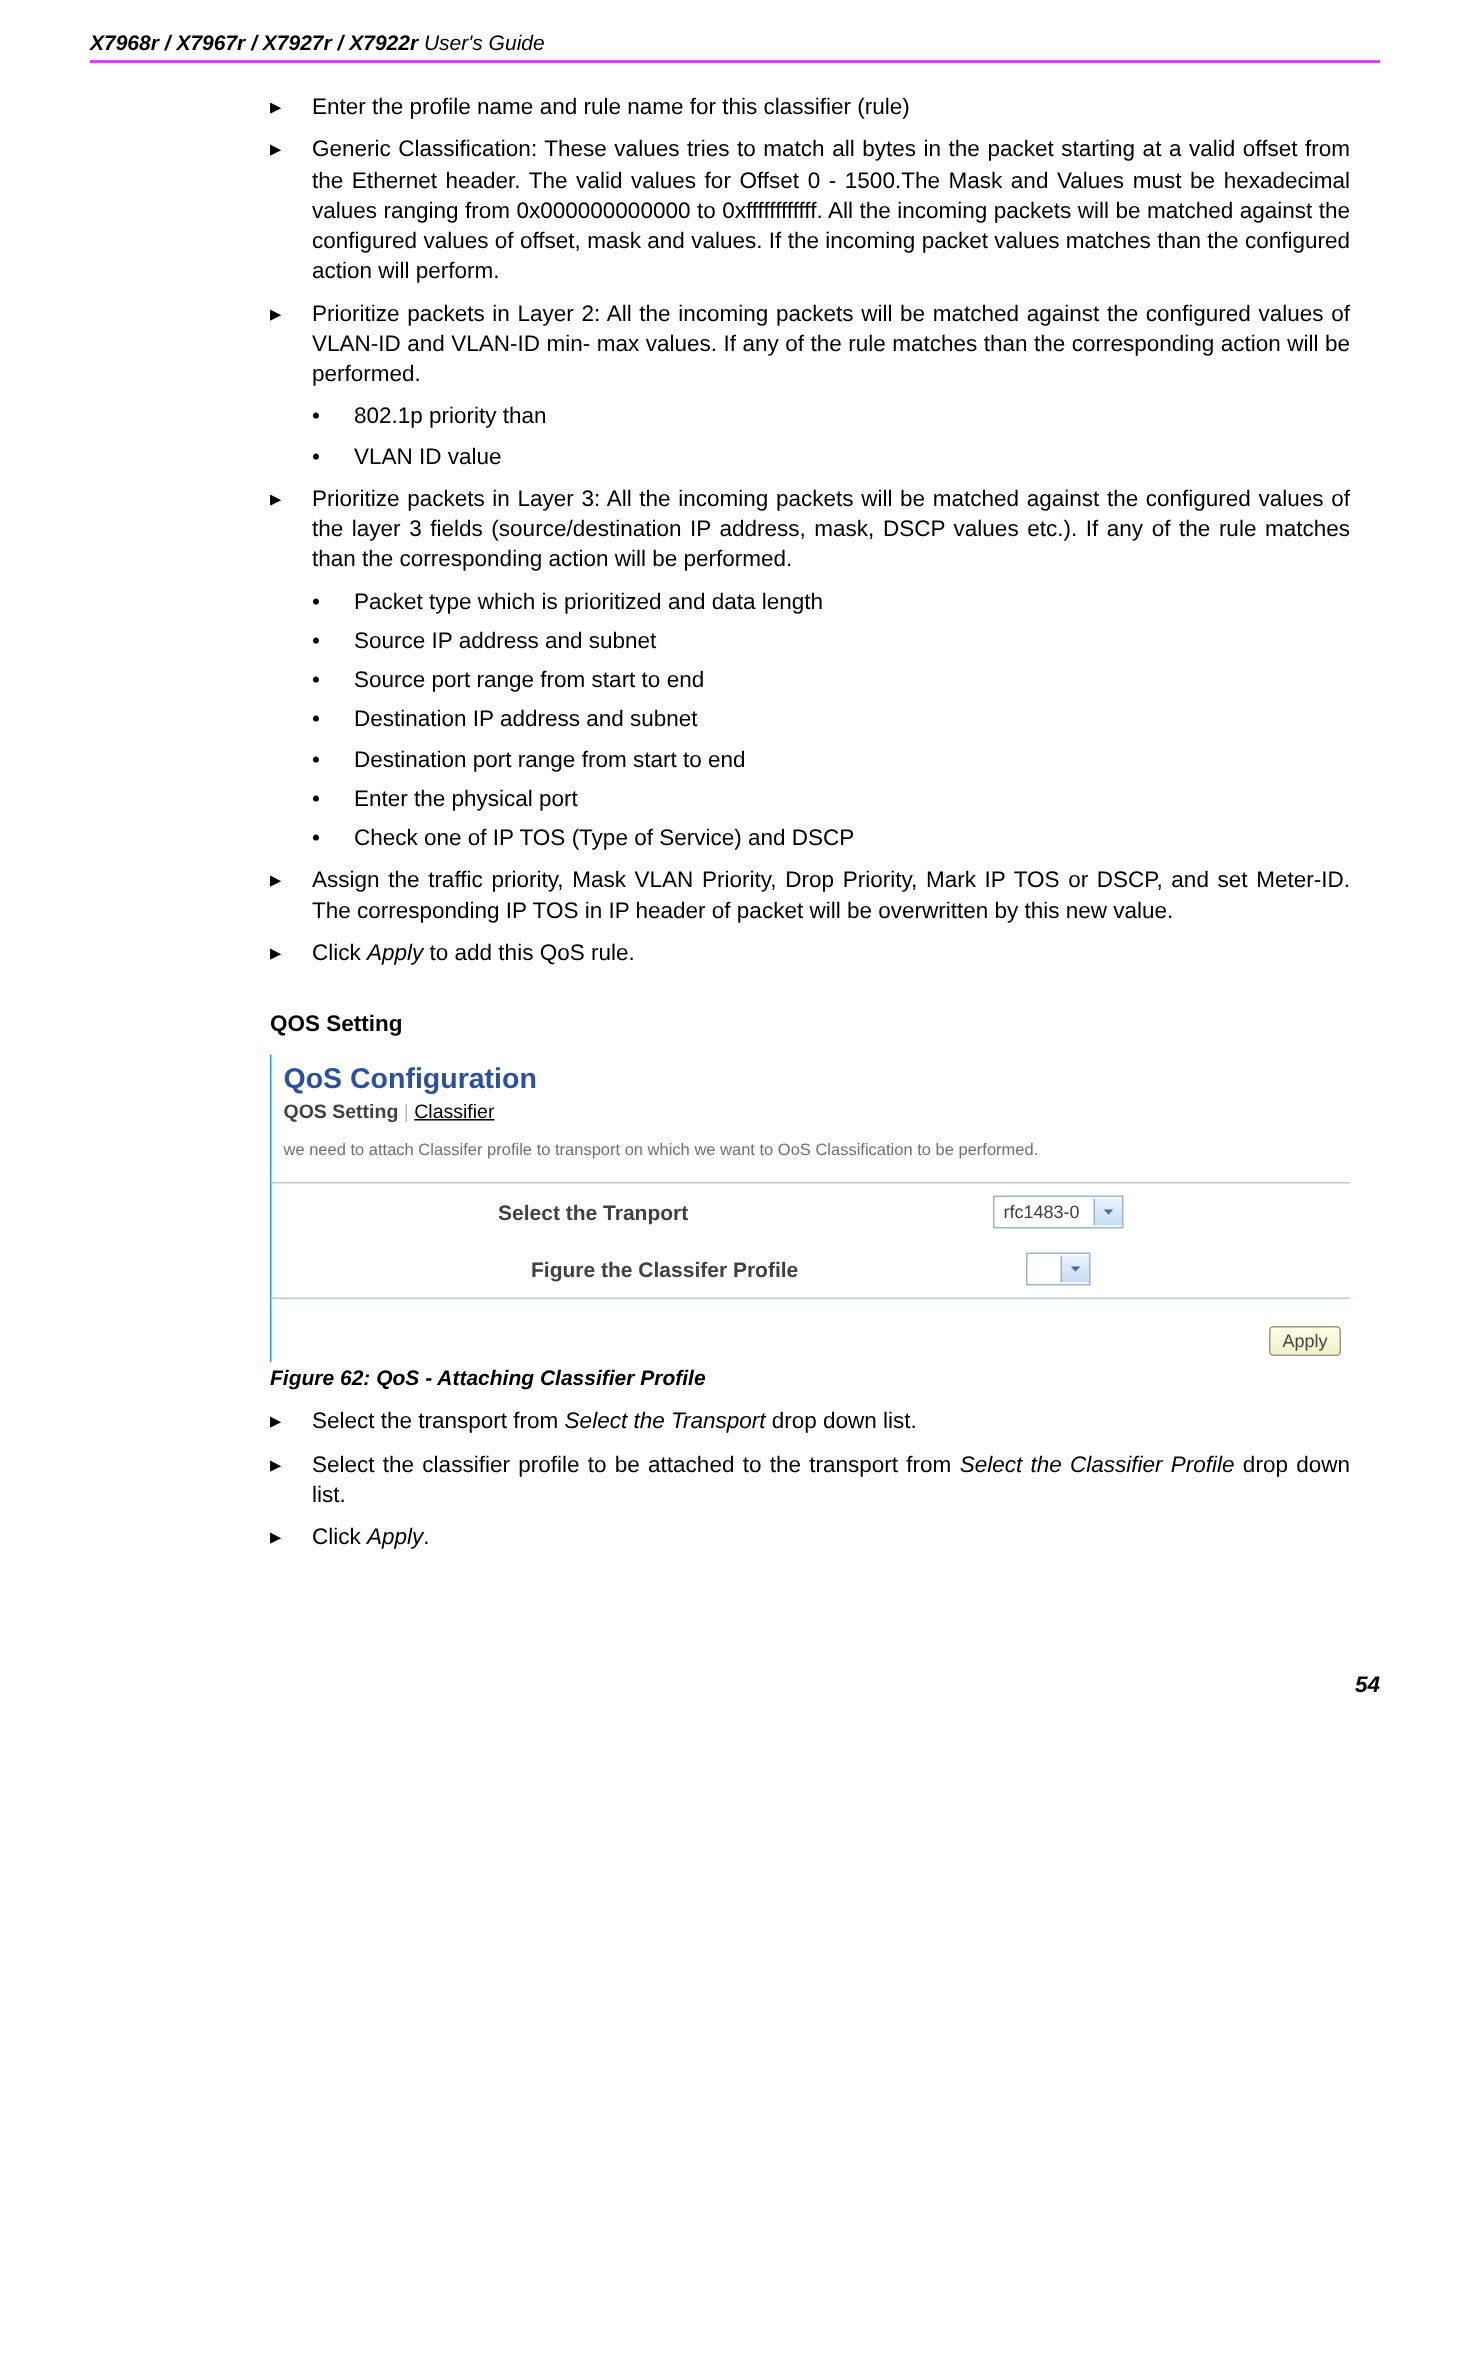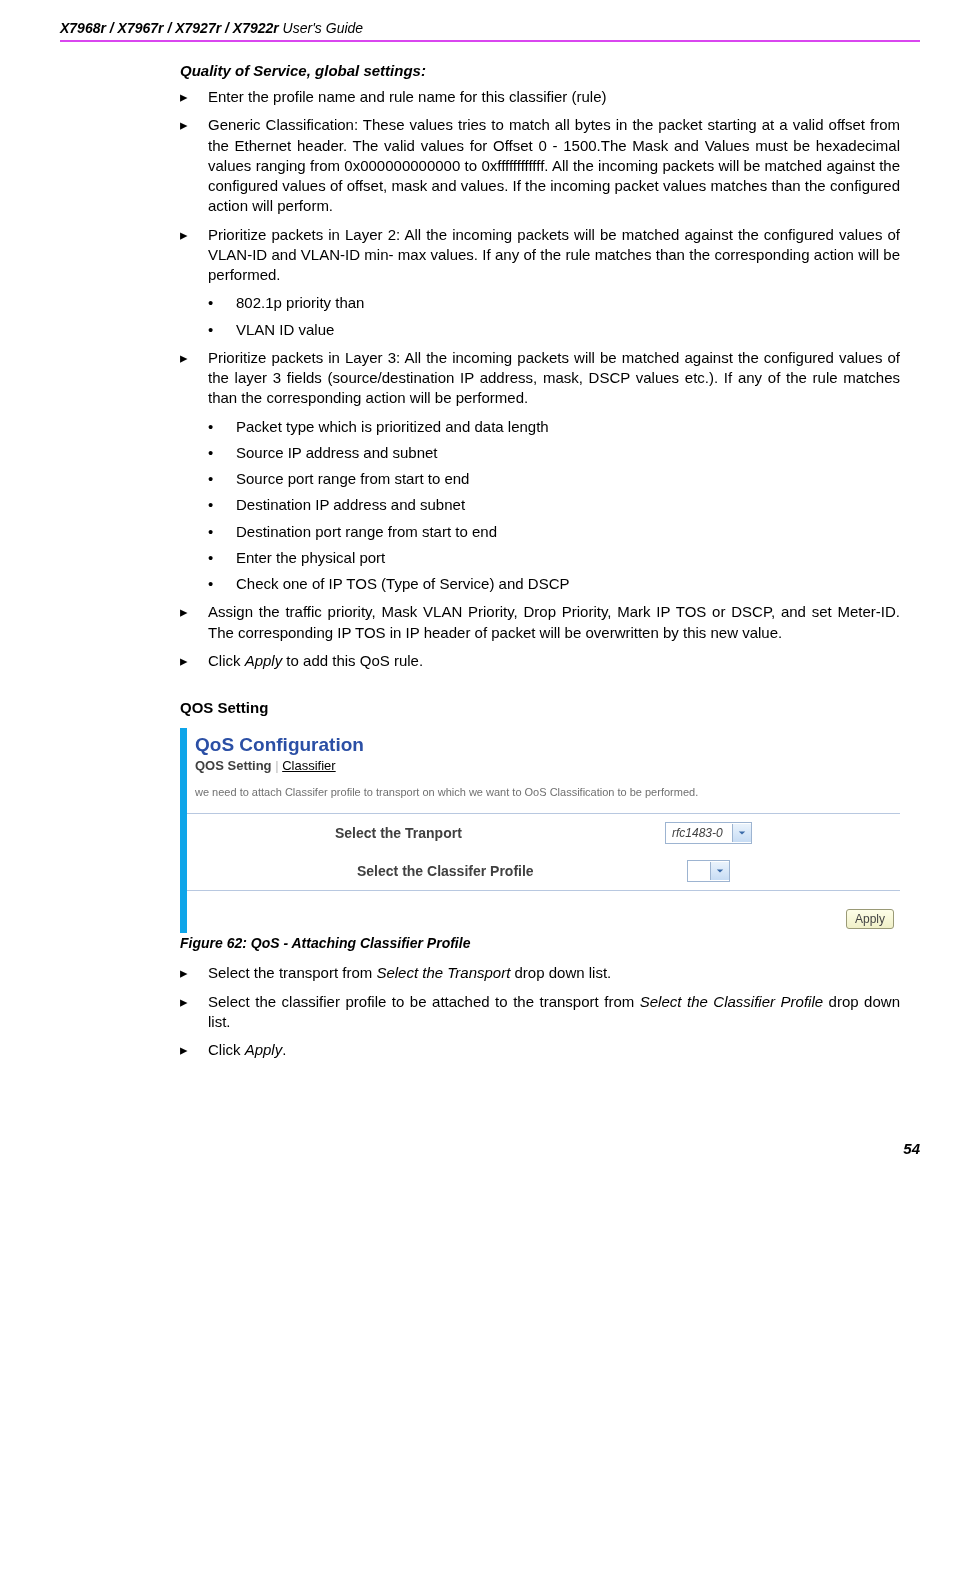--- a/index.html
+++ b/index.html
@@ -59,21 +59,21 @@
     width: 28px;
     flex-shrink: 0;
   }
   .heading {
     font-weight: bold;
     font-size: 15px;
     margin-top: 28px;
     margin-bottom: 12px;
   }
   .figure {
-    border-left: 7px solid #0ea5e9;
+    border-left: 1px solid #0ea5e9;
     margin-top: 0;
     background: #fff;
   }
   .fig-inner {
     padding: 6px 8px 0 8px;
   }
   .fig-title {
     font-family: "Comic Sans MS", cursive, sans-serif;
     color: #2b4fa5;
     font-weight: bold;
@@ -124,21 +124,20 @@
     display: inline-flex;
     align-items: center;
     border: 1px solid #9db4d1;
     height: 20px;
     background: #fff;
     font-size: 12px;
   }
   .fig-select .val {
     padding: 0 6px;
     min-width: 54px;
-    font-style: italic;
   }
   .fig-select .arrow {
     width: 18px;
     height: 18px;
     border-left: 1px solid #9db4d1;
     display: flex;
     align-items: center;
     justify-content: center;
     background: linear-gradient(#eaf3fc,#c7dcf4);
   }
@@ -178,21 +177,20 @@
 </style>
 </head>
 <body>
 
 <div class="page">
   <div class="header">
     <span>X7968r / X7967r / X7927r / X7922r</span><span class="normal"> User's Guide</span>
   </div>
 
   <div class="content">
-    <div class="subtitle">Quality of Service, global settings:</div>
 
     <div class="item">
       <div class="marker">▸</div>
       <div class="text">Enter the profile name and rule name for this classifier (rule)</div>
     </div>
     <div class="item">
       <div class="marker">▸</div>
       <div class="text">Generic Classification: These values tries to match all bytes in the packet starting at a valid offset from the Ethernet header. The valid values for Offset 0 - 1500.The Mask and Values must be hexadecimal values ranging from 0x000000000000 to 0xffffffffffff. All the incoming packets will be matched against the configured values of offset, mask and values. If the incoming packet values matches than the configured action will perform.</div>
     </div>
     <div class="item">
@@ -272,21 +270,21 @@
         <div class="fig-select">
           <span class="val">rfc1483-0</span>
           <span class="arrow">
             <svg viewBox="0 0 10 10">
                 <path d="M1 3 L5 7 L9 3 Z" fill="#3a6aa8"></path>
               </svg>
           </span>
         </div>
       </div>
       <div class="fig-row">
-        <div class="label">Select the Classifer Profile</div>
+        <div class="label">Figure the Classifer Profile</div>
         <div class="fig-select">
           <span class="val" style="min-width:10px;"></span>
           <span class="arrow">
             <svg viewBox="0 0 10 10">
                 <path d="M1 3 L5 7 L9 3 Z" fill="#3a6aa8"></path>
               </svg>
           </span>
         </div>
       </div>
       <hr class="fig-hr">

